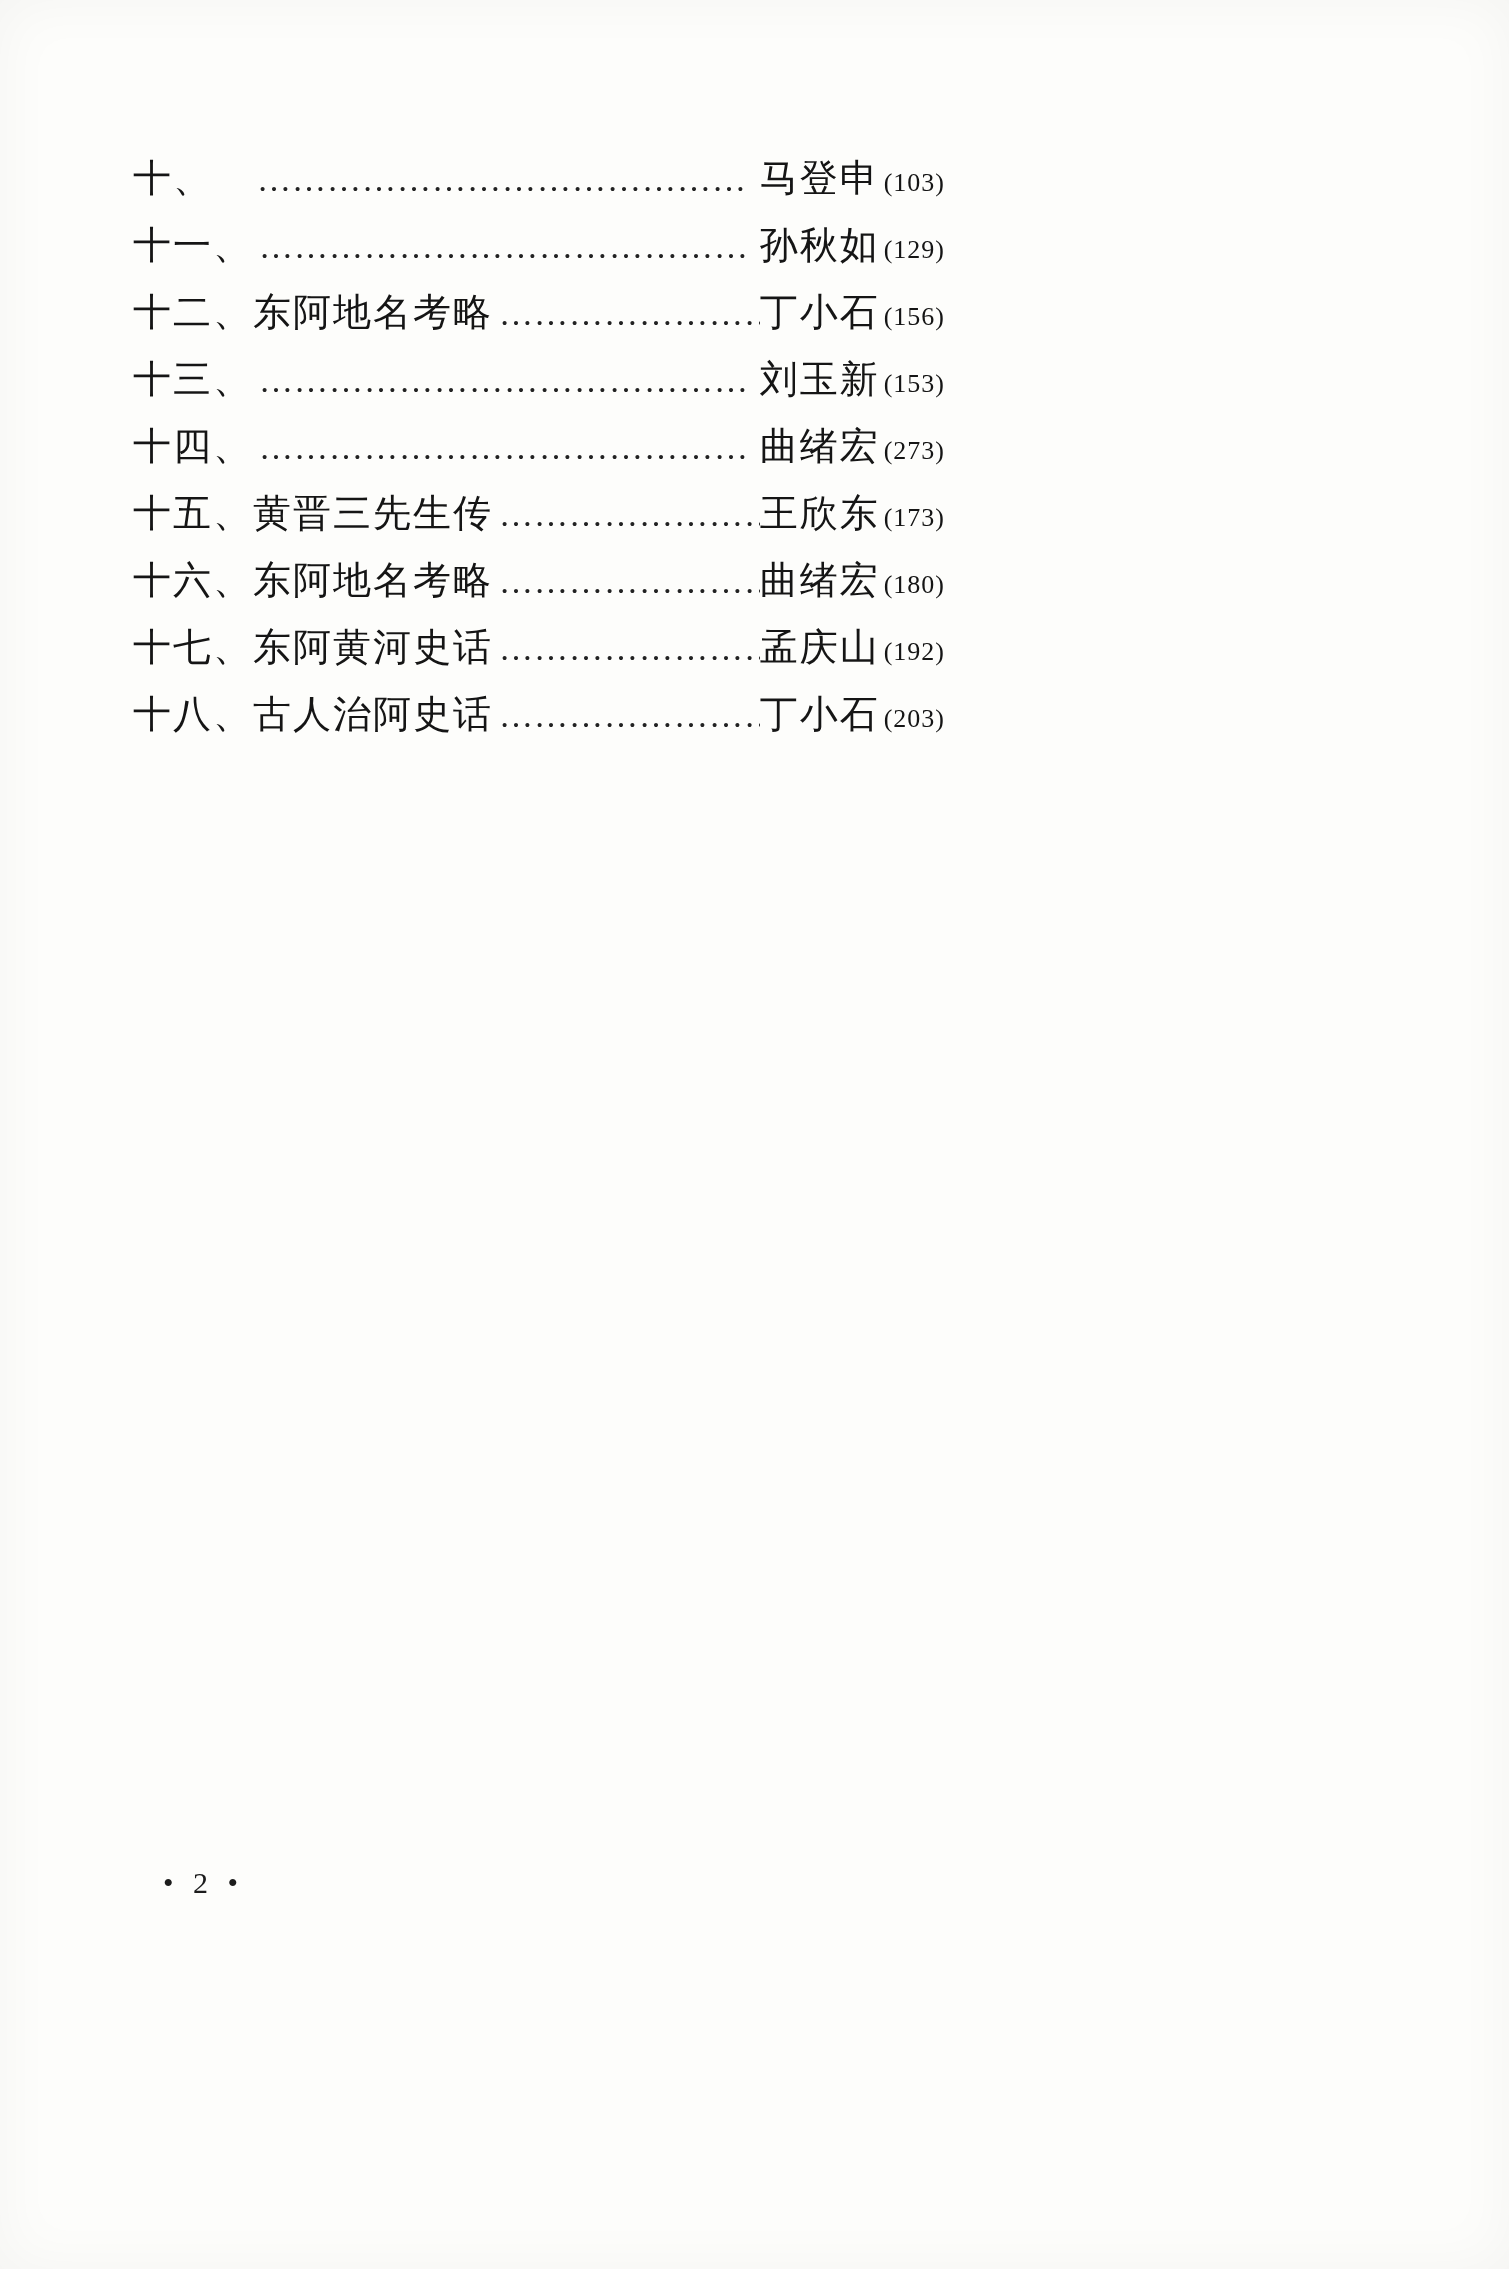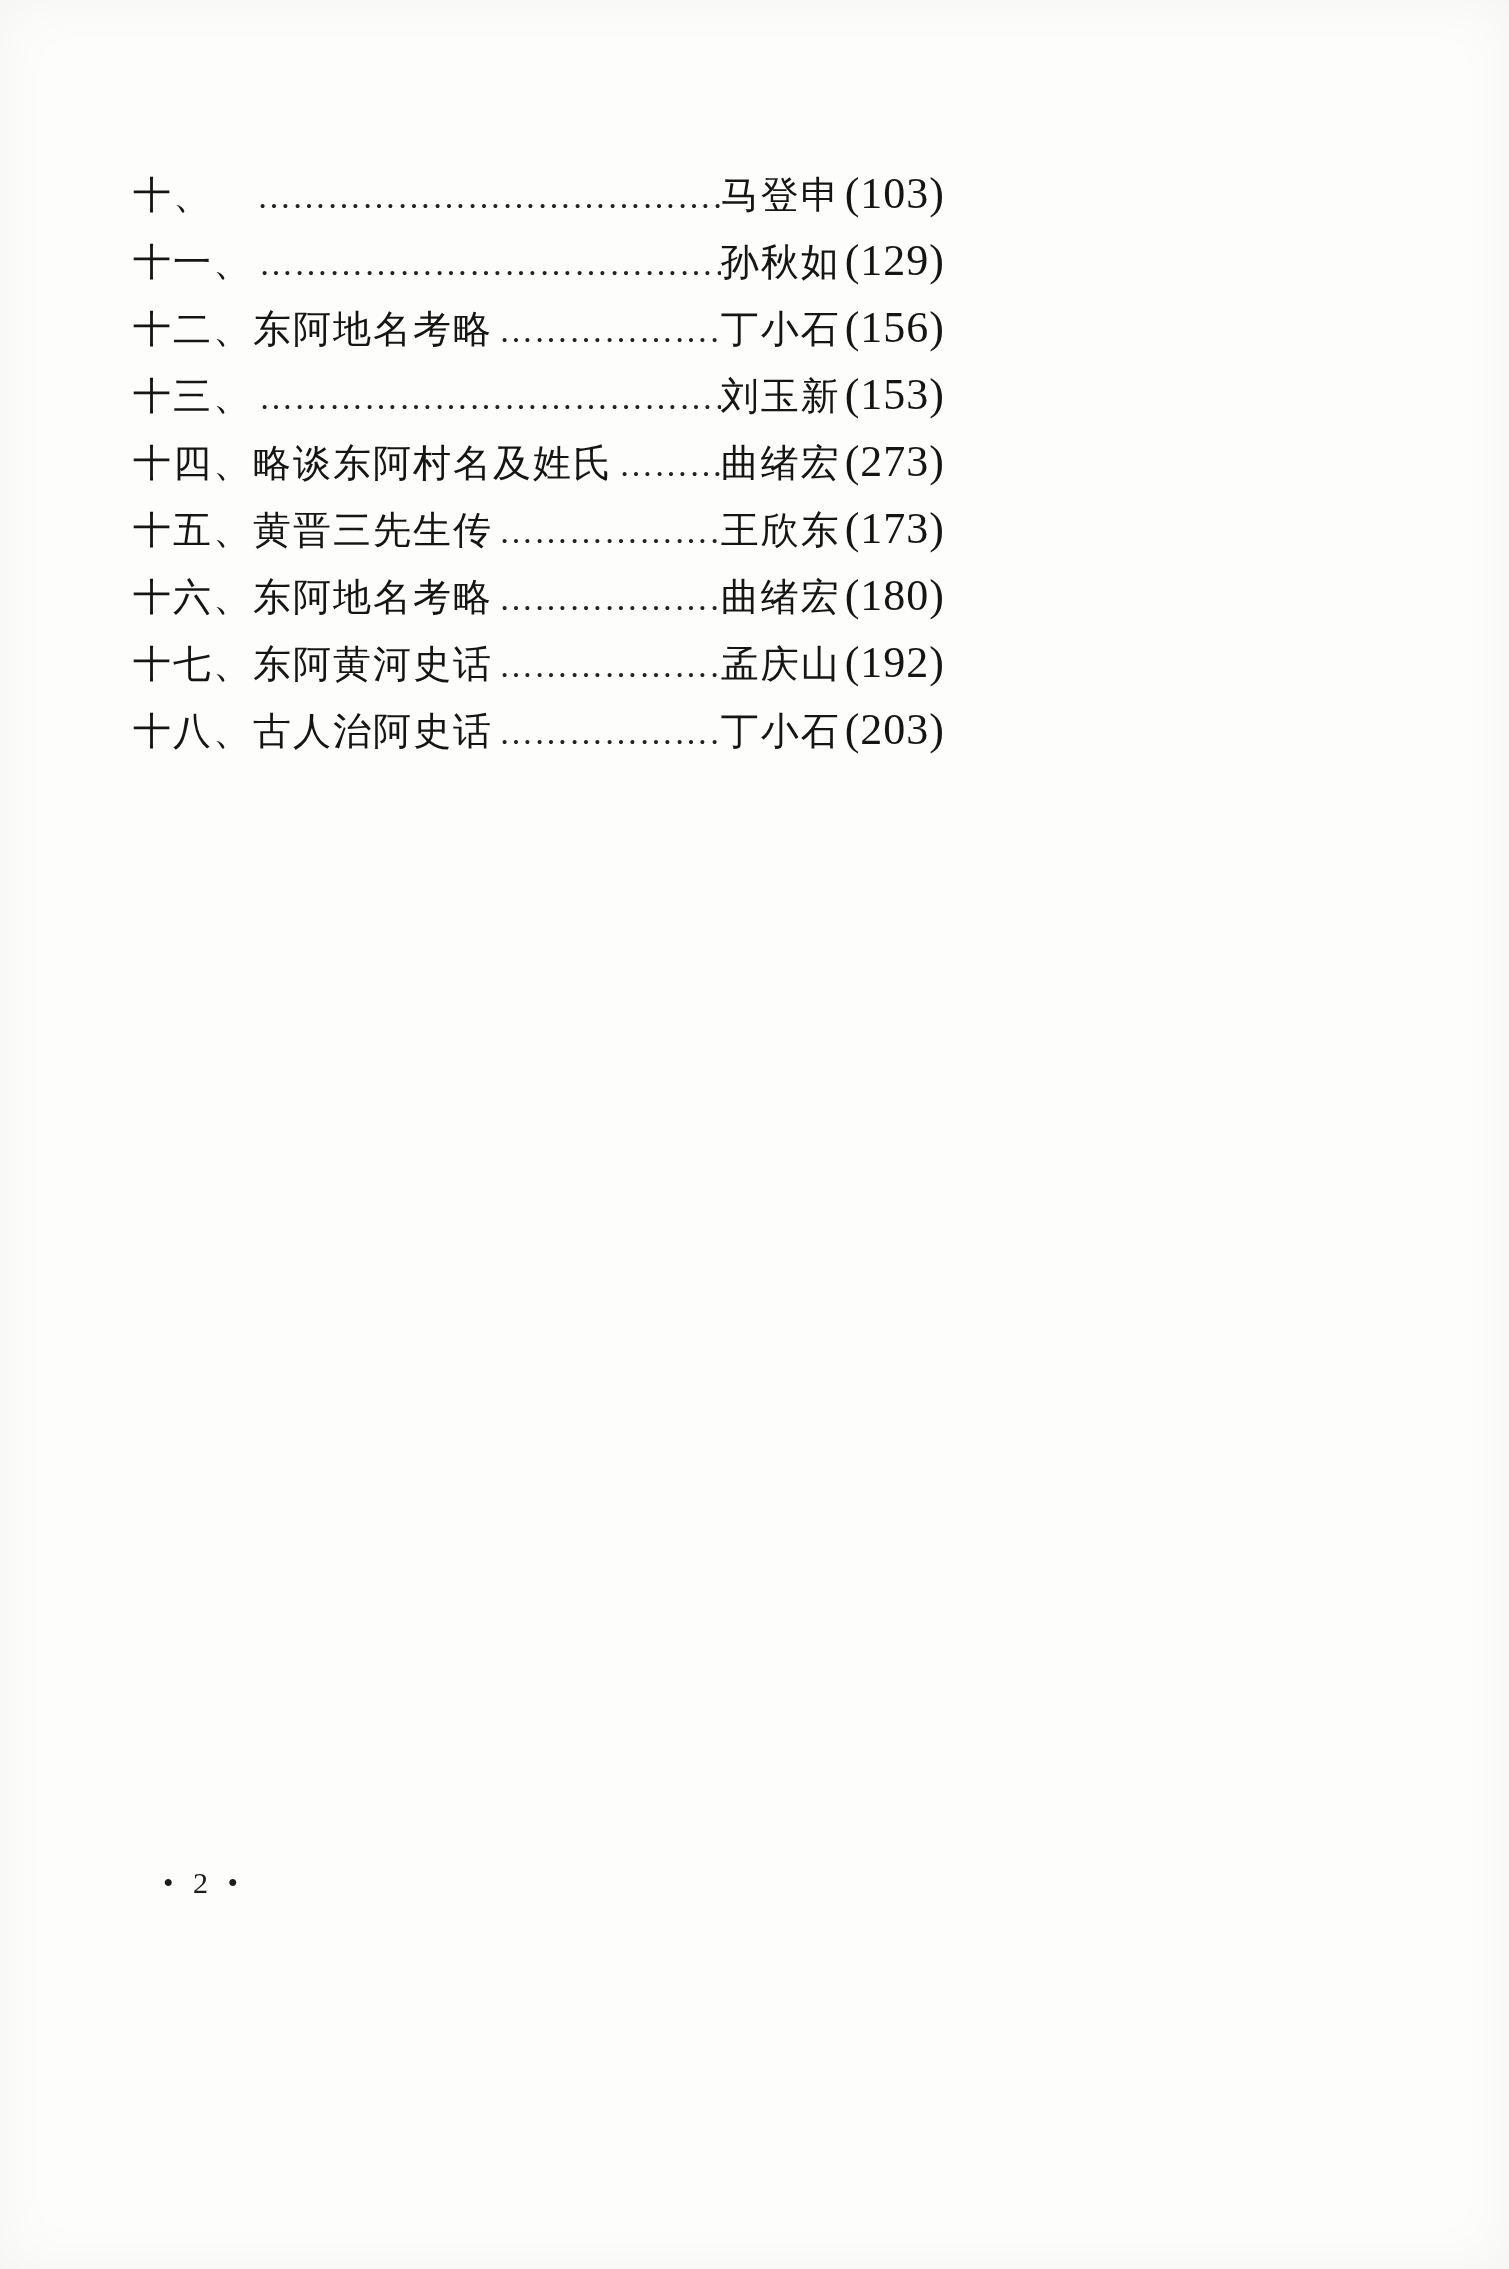--- a/index.html
+++ b/index.html
@@ -55,21 +55,21 @@
     font-size: 34px;
     color: #222;
     text-align: left;
   }
   .toc-row .author {
     flex: 0 0 auto;
     padding-right: 4px;
   }
   .toc-row .pageno {
     flex: 0 0 auto;
-    font-size: 44px;
+    font-size: 26px;
     letter-spacing: 1px;
     margin-top: 40px;
   }
   .footer {
     position: absolute;
     left: 163px;
     top: 1866px;
     font-size: 30px;
     letter-spacing: 6px;
     color: #1c1c1c;
@@ -106,21 +106,20 @@
 
     <div class="toc-row">
       <span class="idx">十三、</span>
       <span class="leader">……………………………………</span>
       <span class="author">刘玉新</span>
       <span class="pageno">(153)</span>
     </div>
 
     <div class="toc-row">
       <span class="idx">十四、</span>
-      <span class="title">略谈东阿村名及姓氏</span>
       <span class="leader">……………………………………</span>
       <span class="author">曲绪宏</span>
       <span class="pageno">(273)</span>
     </div>
 
     <div class="toc-row">
       <span class="idx">十五、</span>
       <span class="title">黄晋三先生传</span>
       <span class="leader">……………………………………</span>
       <span class="author">王欣东</span>

